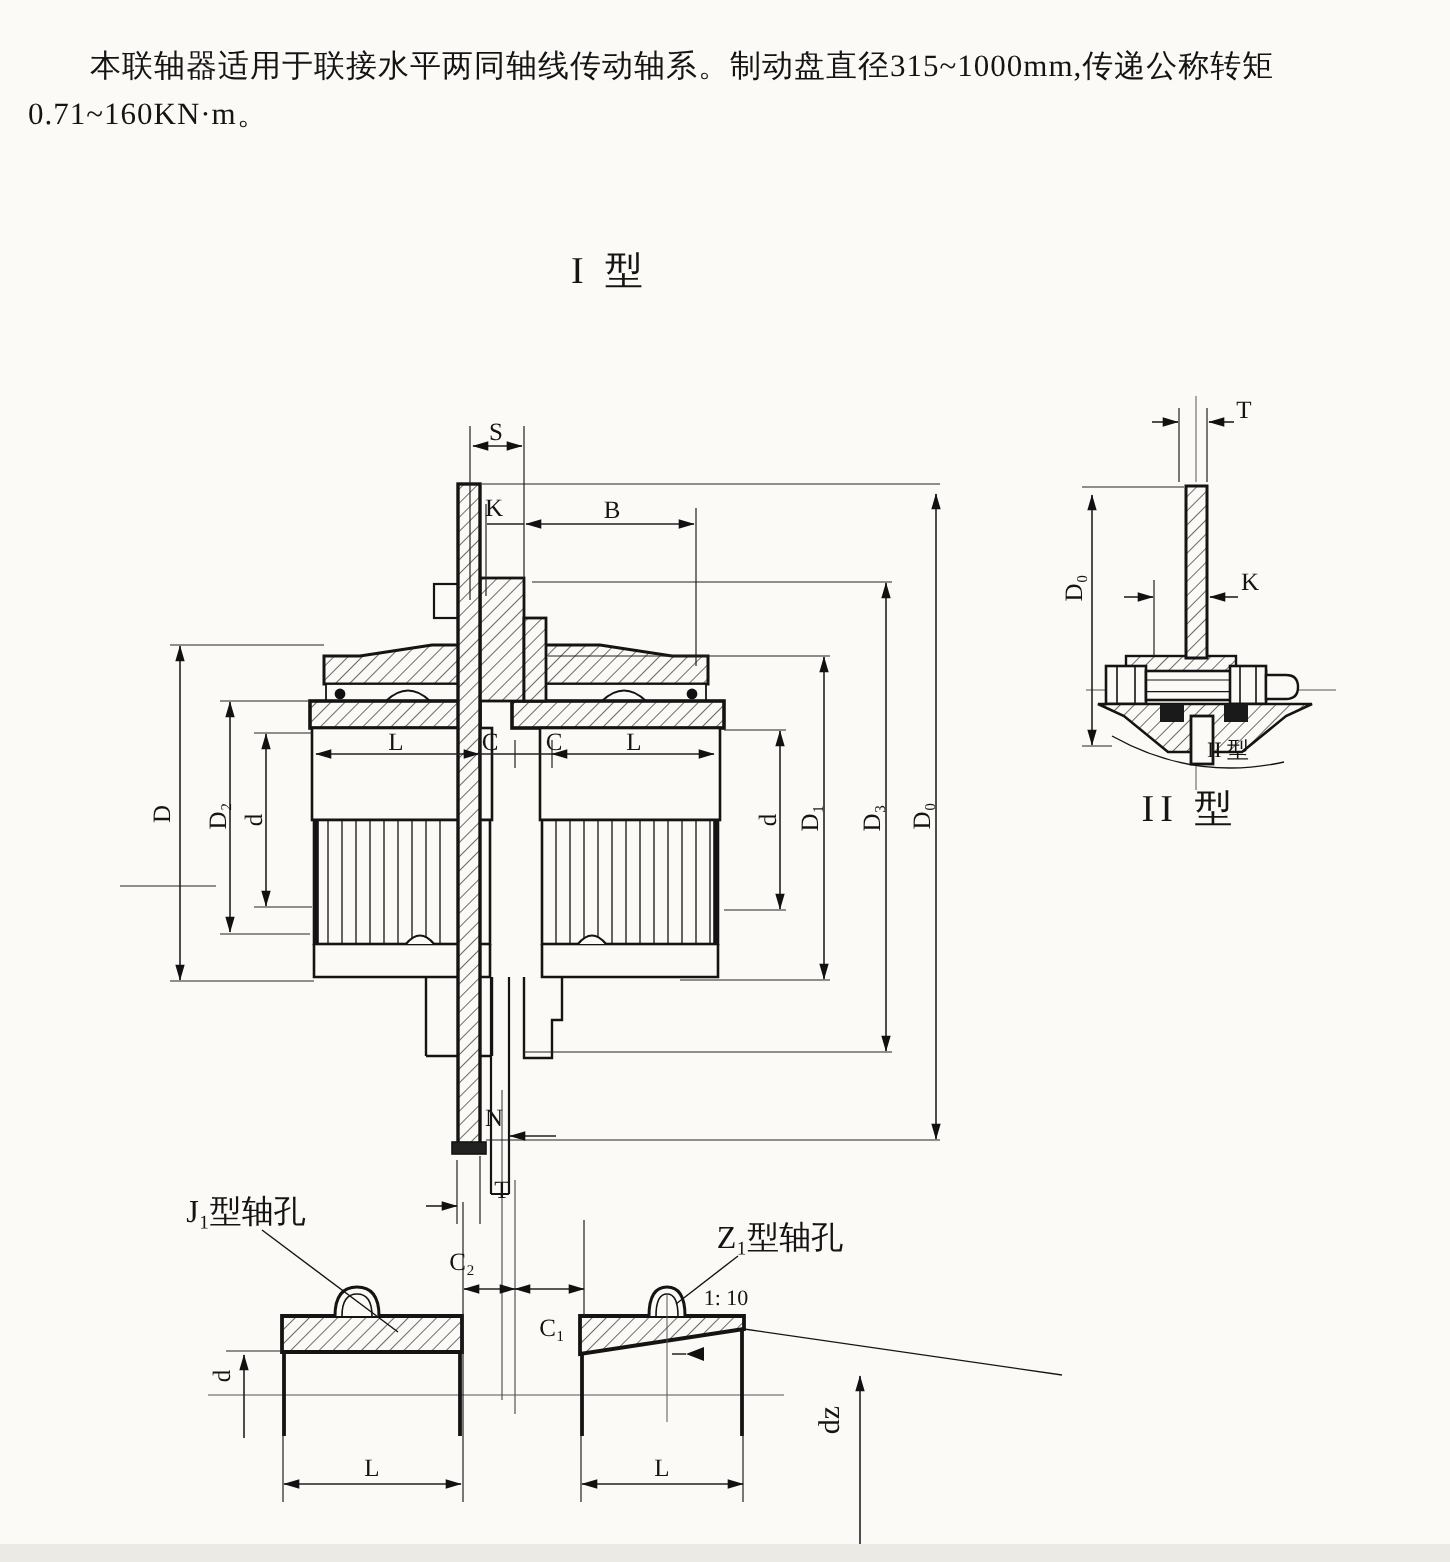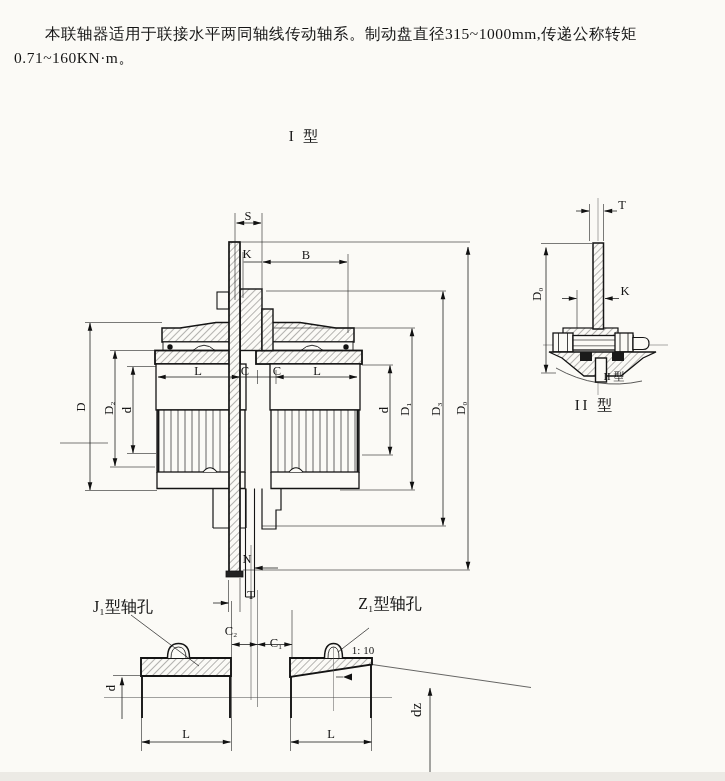--- a/index.html
+++ b/index.html
@@ -1,21 +1,21 @@
 <!DOCTYPE html>
 <html><head>
 <meta charset="utf-8">
 <style>
   html,body{margin:0;padding:0;}
   body{width:725px;height:781px;position:relative;background:#fbfaf6;font-family:"Liberation Serif",serif;overflow:hidden;}
   #stage{position:absolute;inset:0;width:725px;height:645px;}
   #intro{position:absolute;left:14px;top:6px;width:700px;font-size:15.5px;line-height:1.55;color:#141414;text-indent:2em;letter-spacing:0.5px;}
   .lb{position:absolute;transform:translate(-50%,-50%);font-family:"Liberation Serif",serif;font-size:12.5px;color:#141414;white-space:nowrap;line-height:1;}
   .rot{transform:translate(-50%,-50%) rotate(-90deg);}
-  .t15{font-size:15px;letter-spacing:3px;text-align:center;}
+  .t15{font-size:19px;letter-spacing:3px;text-align:center;}
   .t11{font-size:11px;}
   .t12{font-size:16px;}
   svg{position:absolute;left:0;top:0;}
 </style>
 </head>
 <body>
 
 <div id="stage">
 
   <p id="intro">本联轴器适用于联接水平两同轴线传动轴系。制动盘直径315~1000mm,传递公称转矩0.71~160KN·m。</p>
@@ -178,23 +178,23 @@
   <span class="lb rot" style="left:109px;top:408px">D₂</span>
   <span class="lb rot" style="left:127px;top:410px">d</span>
   <span class="lb rot" style="left:384px;top:410px">d</span>
   <span class="lb rot" style="left:405px;top:409px">D₁</span>
   <span class="lb rot" style="left:436px;top:409px">D₃</span>
   <span class="lb rot" style="left:461px;top:408px">D₀</span>
   <span class="lb" style="left:247px;top:559px">N</span>
   <span class="lb" style="left:251px;top:595px">T</span>
 
   <span class="lb" style="left:231px;top:631px">C₂</span>
-  <span class="lb" style="left:276px;top:643px">C₁</span>
+  <span class="lb" style="left:276px;top:664px">C₁</span>
   <span class="lb t12" style="left:123px;top:607px">J₁型轴孔</span>
-  <span class="lb t12" style="left:390px;top:604px">Z₁型轴孔</span>
+  <span class="lb t12" style="left:390px;top:620px">Z₁型轴孔</span>
   <span class="lb t11" style="left:363px;top:650px">1: 10</span>
   <span class="lb rot" style="left:111px;top:688px">d</span>
   <span class="lb" style="left:186px;top:734px">L</span>
   <span class="lb" style="left:331px;top:734px">L</span>
   <span class="lb rot" style="left:416px;top:710px;font-size:15px">dz</span>
 
   <span class="lb" style="left:622px;top:205px">T</span>
   <span class="lb" style="left:625px;top:291px">K</span>
   <span class="lb rot" style="left:537px;top:294px">D₀</span>
   <span class="lb t11" style="left:614px;top:376px">II 型</span>

